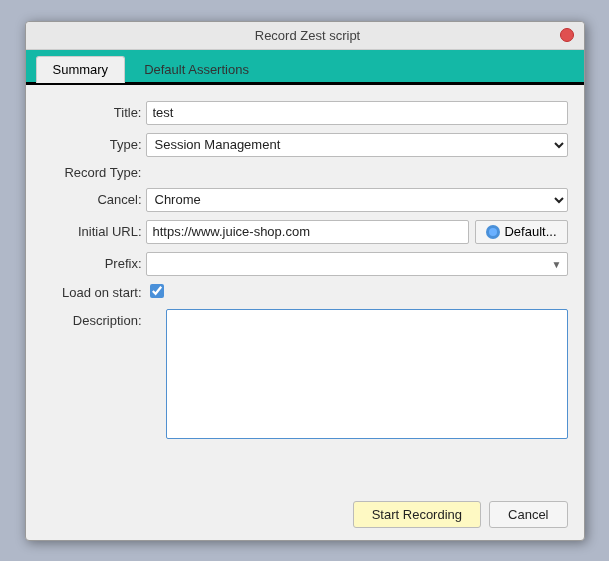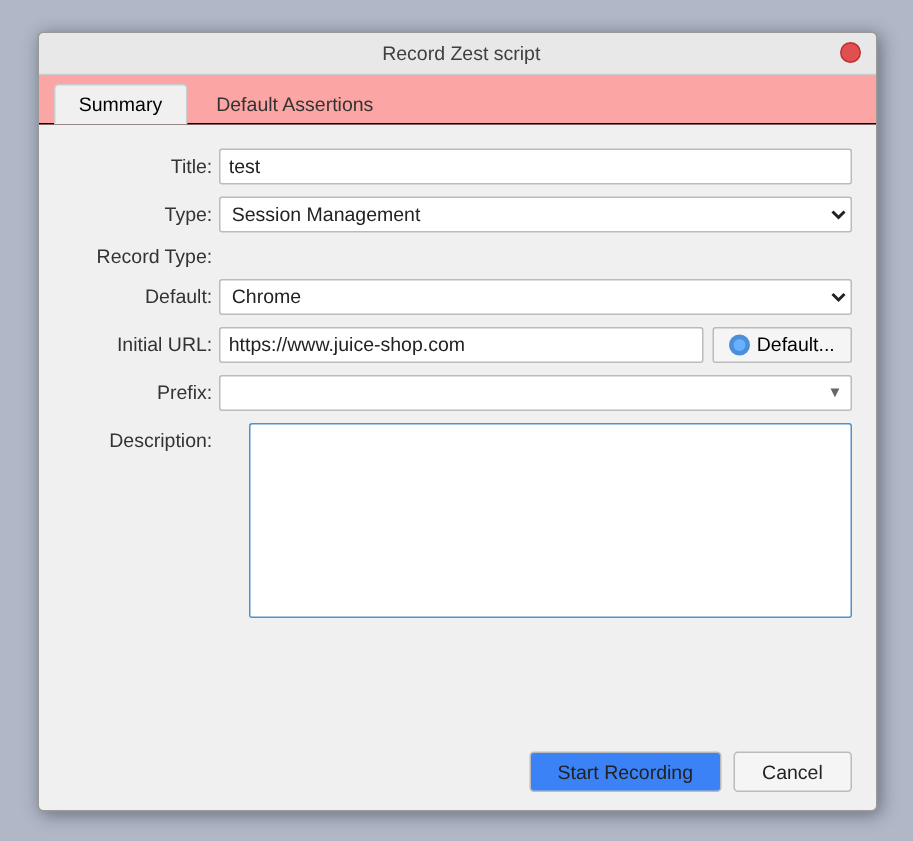--- a/index.html
+++ b/index.html
@@ -53,22 +53,22 @@
       height: 14px;
       background: #e05050;
       border-radius: 50%;
       border: 1px solid #c03030;
       cursor: pointer;
     }
 
     .tabs {
       display: flex;
       padding: 6px 10px 0 10px;
-      border-bottom: 1px solid #000000;
-      background: #fca5a5;
+      border-bottom: 3px solid #000000;
+      background: #14b8a6;
       gap: 2px;
       align-items: center;
     }
 
     .tab {
       padding: 5px 16px;
       cursor: pointer;
       border-radius: 3px 3px 0 0;
       color: #333;
       border: 1px solid transparent;
@@ -247,21 +247,21 @@
       padding: 5px 18px;
       border: 1px solid #bbb;
       background: #f5f5f5;
       border-radius: 3px;
       cursor: pointer;
       color: #222;
       font-size: 13px;
     }
 
     .btn-primary {
-      background: #3b82f6;
+      background: #fef9c3;
     }
   </style>
 </head>
 <body>
 
 <div class="dialog">
   <div class="title-bar">
     <div style="width:20px"></div>
     <span class="title-bar-title">Record Zest script</span>
     <div class="close-btn"></div>
@@ -295,21 +295,21 @@
           <option>Passive Scan</option>
         </select>
       </div>
     </div>
 
     <div class="form-row">
       <label class="form-label">Record Type:</label>
     </div>
 
     <div class="form-row">
-      <label class="form-label">Default:</label>
+      <label class="form-label">Cancel:</label>
       <div class="form-control">
         <select>
           <option>Chrome</option>
           <option>Firefox</option>
           <option>Edge</option>
           <option>Safari</option>
         </select>
       </div>
     </div>
 
@@ -329,20 +329,26 @@
     <div class="form-row">
       <label class="form-label">Prefix:</label>
       <div class="form-control">
         <div class="prefix-select-wrapper">
           <input type="text" class="prefix-input" style="">
           <span class="prefix-arrow">▼</span>
         </div>
       </div>
     </div>
 
+    <div class="form-row checkbox-row">
+      <label class="form-label">Load on start:</label>
+      <div class="form-control">
+        <input type="checkbox" checked="" style="">
+      </div>
+    </div>
 
     <div class="description-row">
       <label class="form-label" style="padding-top:4px">Description:</label>
       <textarea style=""></textarea>
     </div>
 
   </div>
 
   <div class="footer">
     <button class="btn btn-primary">

